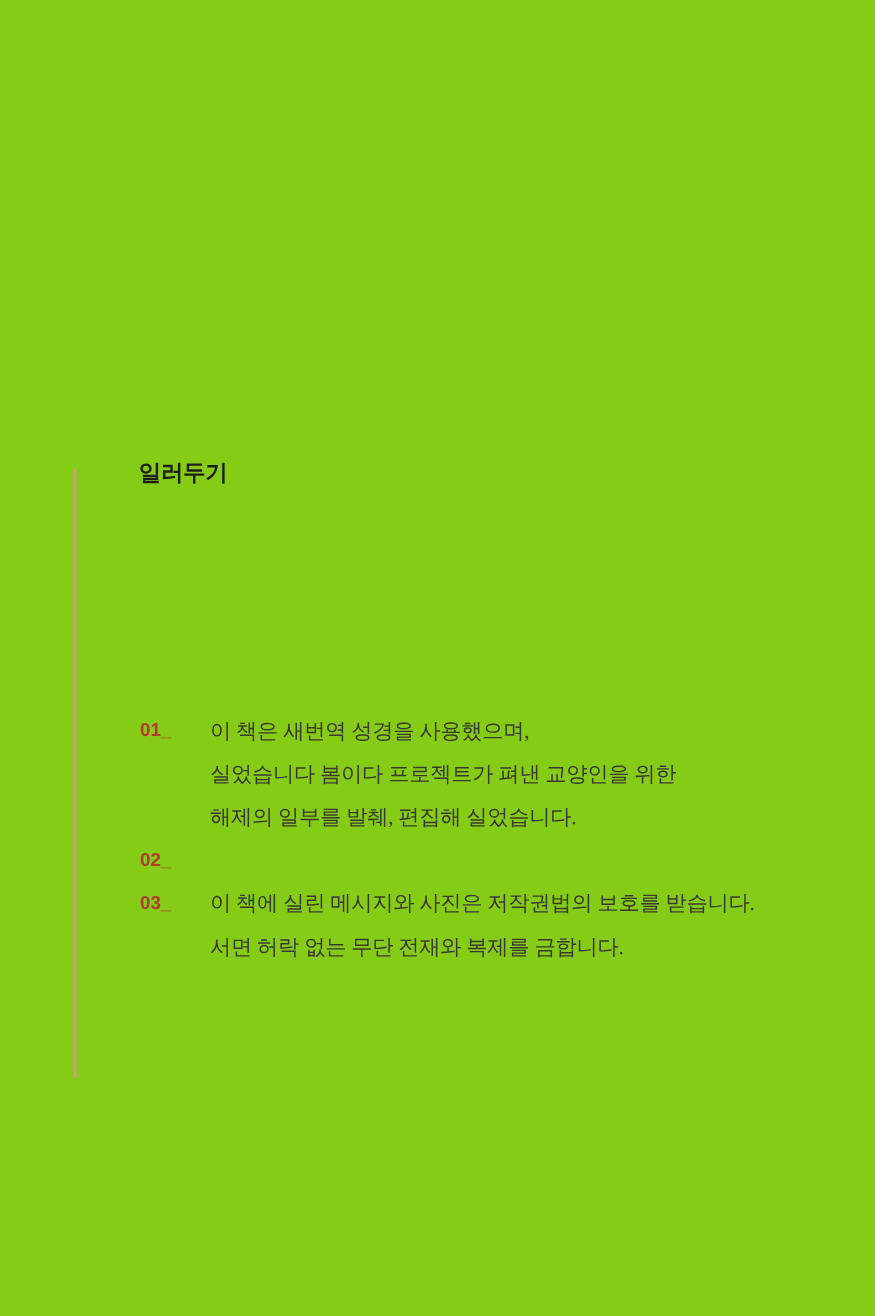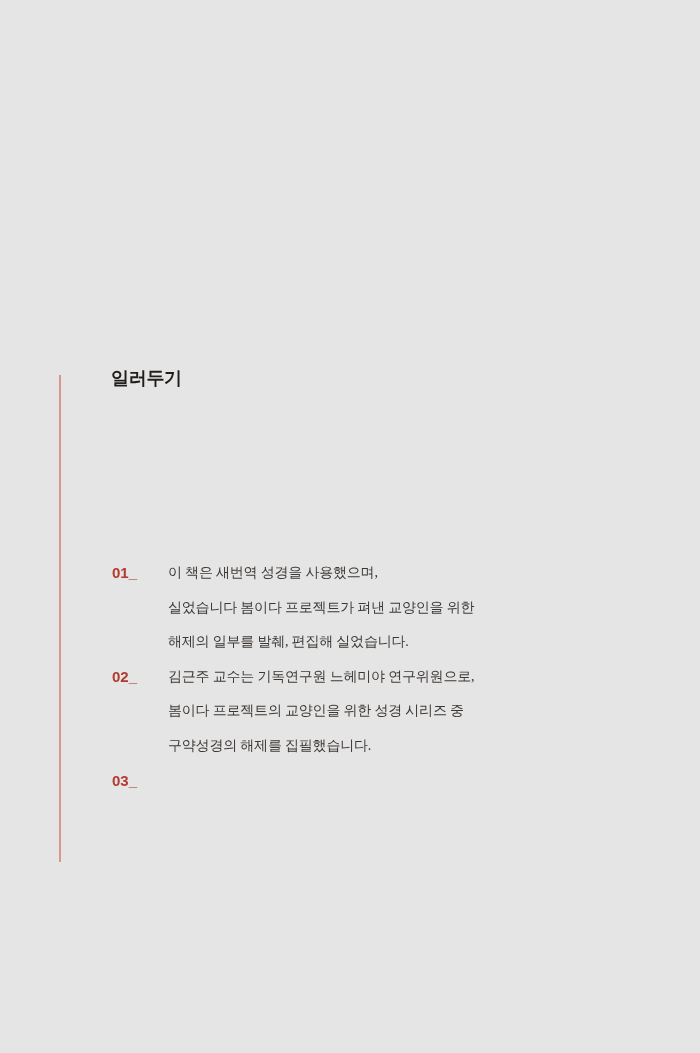--- a/index.html
+++ b/index.html
@@ -11,59 +11,59 @@
   *{margin:0;padding:0;box-sizing:border-box;}
   html,body{background:#ffffff;}
   body{
     width:700px;height:1053px;
     position:relative;
     overflow:hidden;
     font-family:"Liberation Serif","DejaVu Serif",serif;
   }
   .page{
     position:absolute;inset:0;
-    background:#e5e5e5;
+    background:#84cc16;
   }
   .accent-rule{
     position:absolute;
     left:59px;top:375px;
     width:1.5px;height:487px;
     background:var(--rule);
   }
   .page-title{
     position:absolute;
     left:111px;top:366px;
     font-family:"Liberation Sans","DejaVu Sans",sans-serif;
     font-weight:700;
     font-size:18px;
     letter-spacing:-0.3px;
     color:var(--title);
   }
   .notice-list{
     position:absolute;
-    left:112px;top:556px;
+    left:112px;top:568px;
     width:470px;
   }
   .notice-item{
     display:flex;
     align-items:flex-start;
   }
   .item-number{
     flex:0 0 56px;
     font-family:"Liberation Sans","DejaVu Sans",sans-serif;
     font-weight:700;
     font-size:15px;
     line-height:34.6px;
     color:var(--accent);
   }
   .item-lines{
     flex:1 1 auto;
   }
   .item-lines p{
-    font-size:14px;
+    font-size:17px;
     line-height:34.6px;
     letter-spacing:-0.2px;
     color:var(--body);
     white-space:nowrap;
   }
 </style>
 </head>
 <body>
 
 <div class="page">
@@ -78,25 +78,24 @@
       <span class="item-number">01_</span>
       <div class="item-lines">
         <p>이 책은 새번역 성경을 사용했으며,</p>
         <p>실었습니다 봄이다 프로젝트가 펴낸 교양인을 위한</p>
         <p>해제의 일부를 발췌, 편집해 실었습니다.</p>
       </div>
     </div>
 
     <div class="notice-item">
       <span class="item-number">02_</span>
-      <div class="item-lines">
-        <p>김근주 교수는 기독연구원 느헤미야 연구위원으로,</p>
-        <p>봄이다 프로젝트의 교양인을 위한 성경 시리즈 중</p>
-        <p>구약성경의 해제를 집필했습니다.</p>
-      </div>
     </div>
 
     <div class="notice-item">
       <span class="item-number">03_</span>
+      <div class="item-lines">
+        <p>이 책에 실린 메시지와 사진은 저작권법의 보호를 받습니다.</p>
+        <p>서면 허락 없는 무단 전재와 복제를 금합니다.</p>
+      </div>
     </div>
 
   </div>
 </div>
 
 </body></html>

